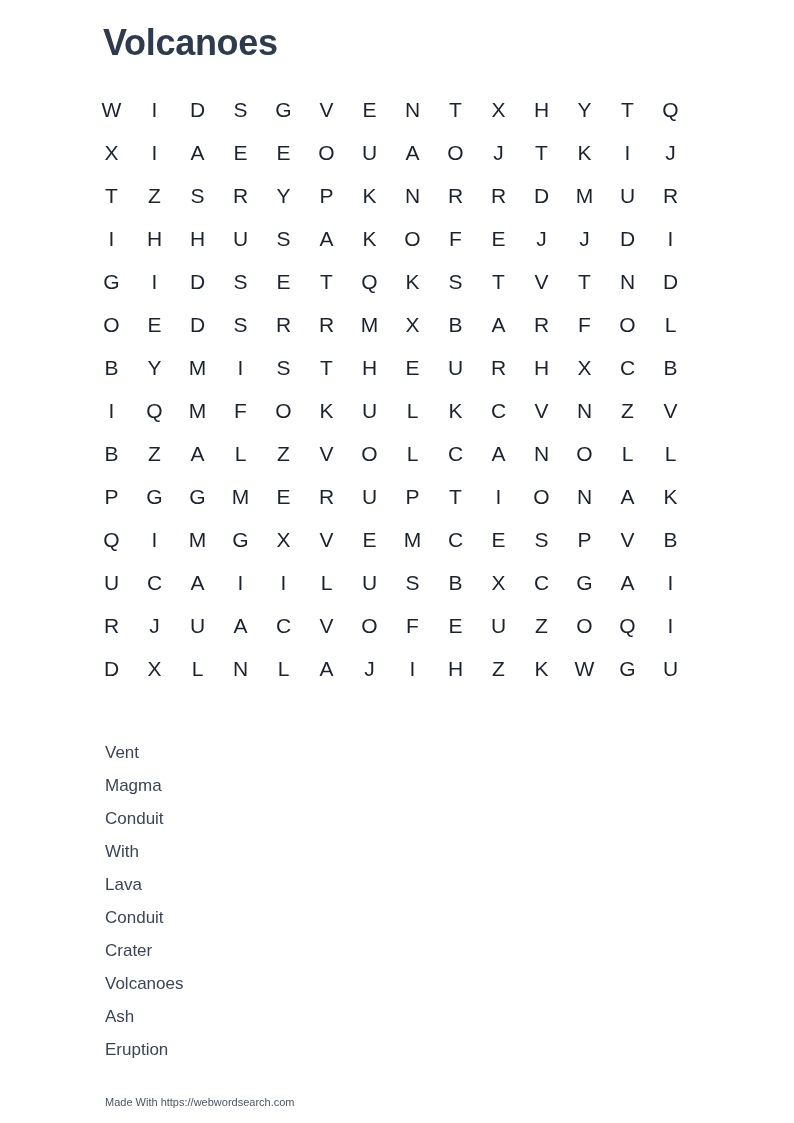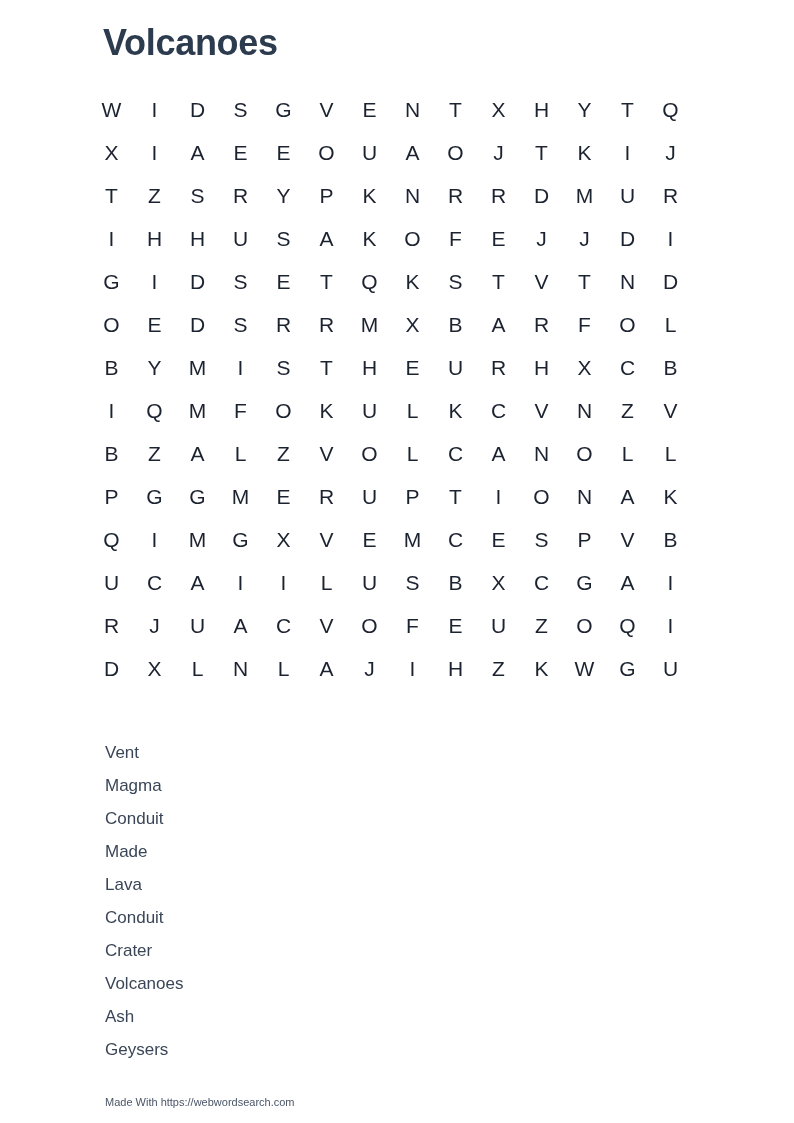--- a/index.html
+++ b/index.html
@@ -212,22 +212,22 @@
     <div class="cell">K</div>
     <div class="cell">W</div>
     <div class="cell">G</div>
     <div class="cell">U</div>
   </div>
 
 <ul class="words" id="words">
     <li>Vent</li>
     <li>Magma</li>
     <li>Conduit</li>
-    <li>Made</li>
+    <li>With</li>
     <li>Lava</li>
     <li>Conduit</li>
     <li>Crater</li>
     <li>Volcanoes</li>
     <li>Ash</li>
-    <li>Geysers</li>
+    <li>Eruption</li>
   </ul>
 
 <div class="footer">Made With https://webwordsearch.com</div>
 
 </body></html>

